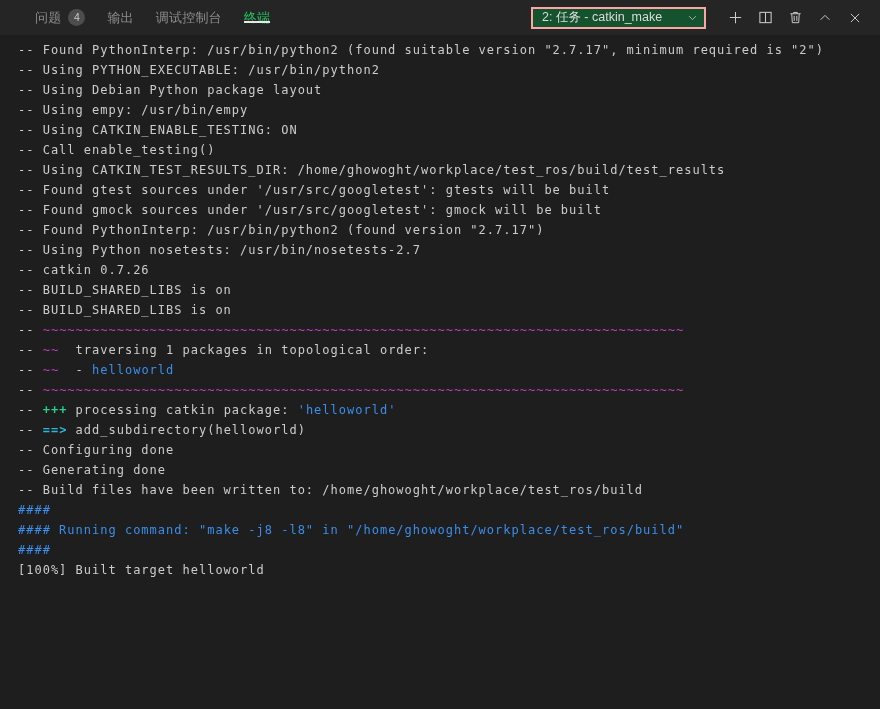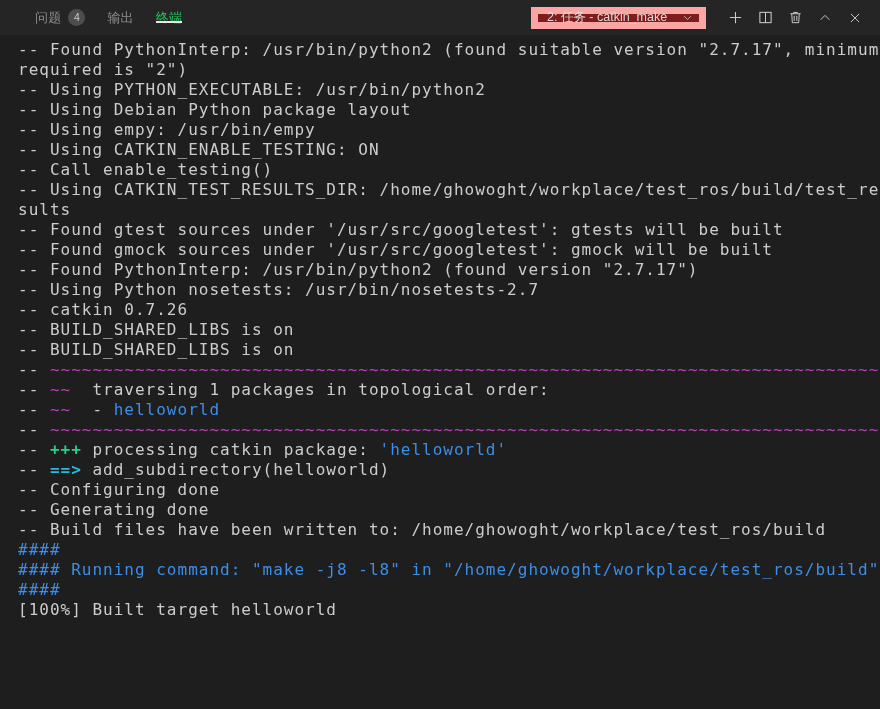--- a/index.html
+++ b/index.html
@@ -76,22 +76,22 @@
     display: flex;
     align-items: center;
     padding-right: 10px;
     gap: 0px;
   }
 
   #terminal-selector {
     display: flex;
     align-items: center;
     height: 22px;
-    background: #7f1d1d;
-    border: 7px solid #fca5a5;
+    background: #14532d;
+    border: 2px solid #fca5a5;
     color: #dcdcdc;
     font-size: 12.5px;
     padding: 0 6px 0 9px;
     box-sizing: border-box;
     cursor: pointer;
     margin-right: 14px;
     min-width: 175px;
     justify-content: space-between;
   }
   #terminal-selector .sel-label {
@@ -120,21 +120,21 @@
     position: relative;
     height: 674px;
     background: #1e1e1e;
     padding: 5px 0 0 18px;
     box-sizing: border-box;
     overflow: hidden;
   }
 
   #terminal-lines {
     font-family: "DejaVu Sans Mono", "Liberation Mono", monospace;
-    font-size: 16px;
+    font-size: 12px;
     line-height: 20px;
     color: #cccccc;
     letter-spacing: 1.0px;
     white-space: pre-wrap;
     word-break: break-all;
   }
 
   .tline {
     min-height: 20px;
   }
@@ -156,20 +156,23 @@
 
     <div class="panel-tab">
       <span>问题</span>
       <span class="tab-badge">4</span>
     </div>
 
     <div class="panel-tab">
       <span>输出</span>
     </div>
 
+    <div class="panel-tab">
+      <span>调试控制台</span>
+    </div>
 
     <div class="panel-tab active">
       <span>终端</span>
     </div>
 
   </div>
 
   <div id="panel-actions">
 
     <div id="terminal-selector">

